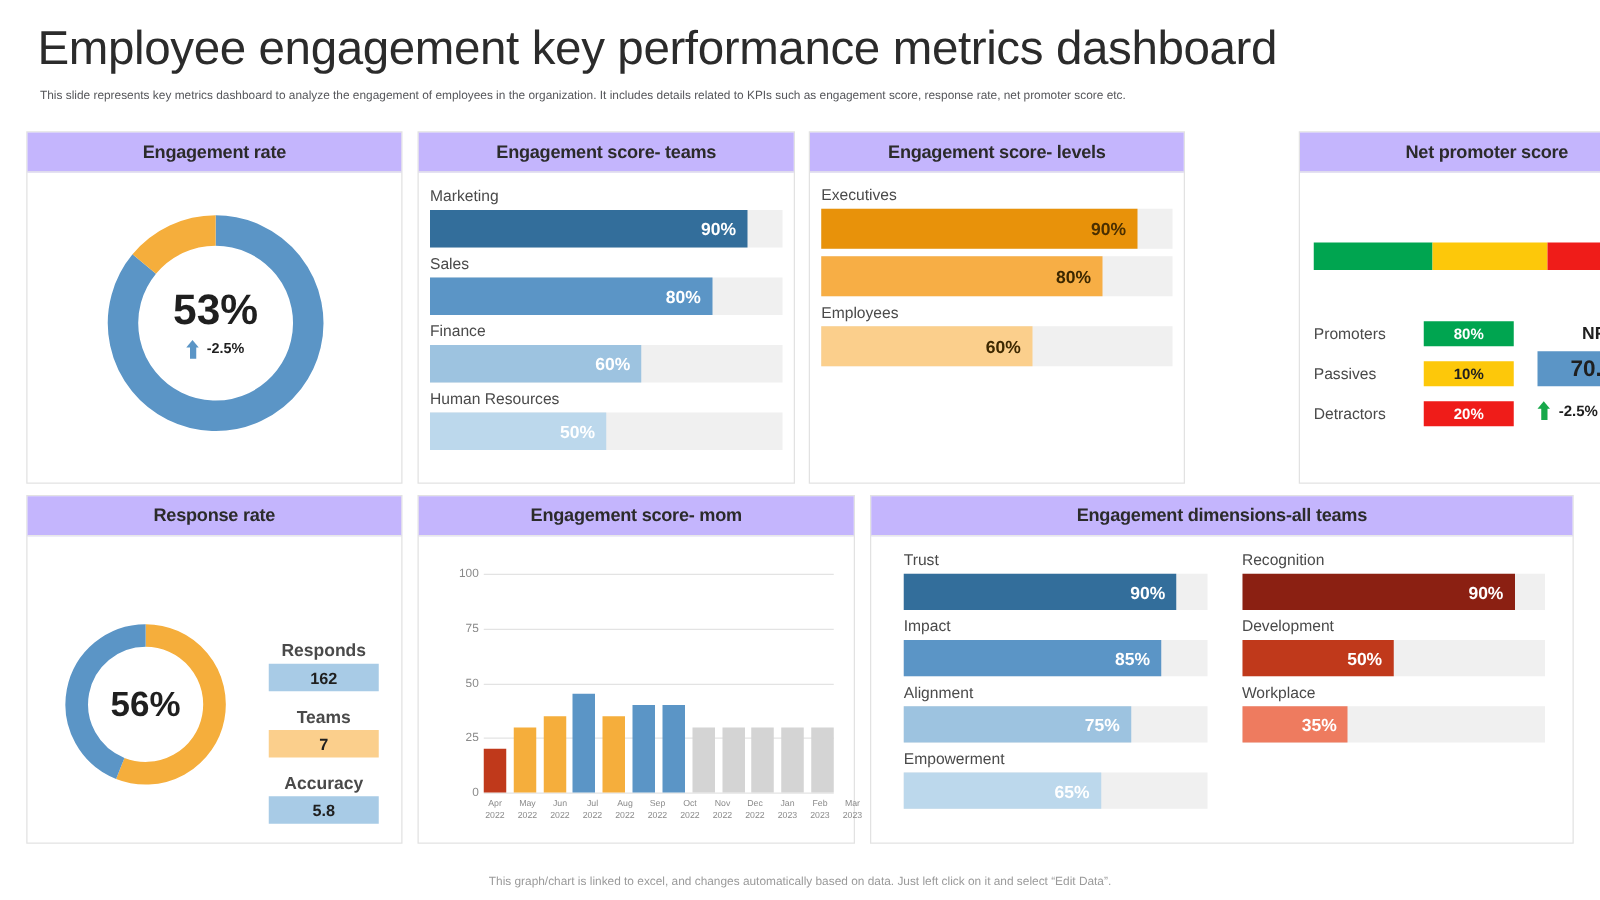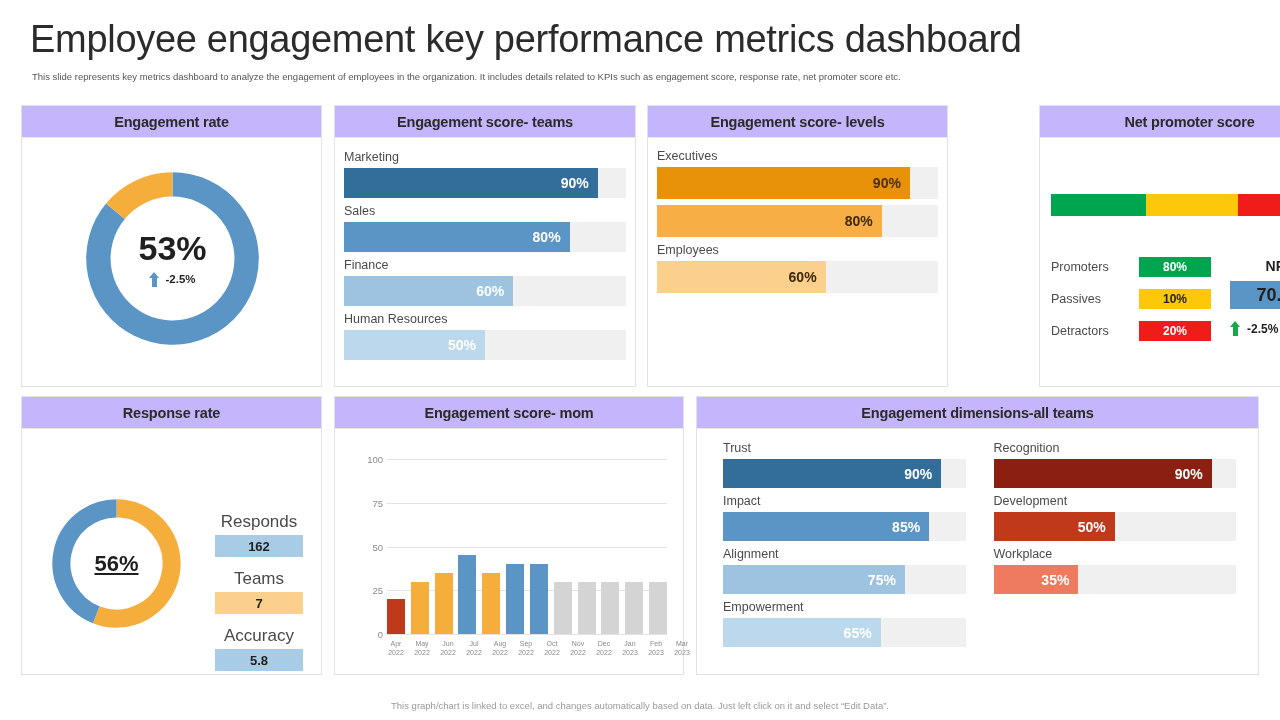--- a/index.html
+++ b/index.html
@@ -100,21 +100,21 @@
     font-size: 18px; font-weight: bold; color: #1f1f1f;
     margin-top: 7px;
   }
   .nps-delta {
     display: flex; align-items: center; gap: 6px;
     margin-top: 12px; font-size: 12px; font-weight: bold; color: #1f1f1f;
   }
 
   
   .rr-item { margin-bottom: 12px; text-align: center; }
-  .rr-name { font-size: 17px; color: #4a4a4a; margin-bottom: 3px; }
+  .rr-name { font-size: 14px; color: #4a4a4a; margin-bottom: 3px; font-weight: bold; }
   .rr-box {
     width: 88px; height: 22px; display: flex;
     align-items: center; justify-content: center;
     font-size: 13px; font-weight: bold; color: #1f1f1f;
   }
 
   
   .cc { position: relative; }
   .cc-grid { position: absolute; left: 0; top: 0; right: 0; bottom: 0; }
   .cc-gridline { position: absolute; left: 0; right: 0; height: 1px; background: #e3e3e3; }
@@ -293,21 +293,21 @@
     </div>
     <div class="panel-body" style="height:246px;">
       <div class="donut-wrap" style="position:absolute; left:22px; top:62px; width:145px; height:145px;">
         <svg viewBox="0 0 100 100" width="145" height="145">
           <g id="donut-response-slices">
               <path d="M 50 12 A 38 38 0 1 1 36.01126699798222 85.33150646375356" fill="none" stroke="#f5ae3c" stroke-width="12.5"></path>
               <path d="M 36.01126699798222 85.33150646375356 A 38 38 0 0 1 49.99999999999999 12" fill="none" stroke="#5b95c6" stroke-width="12.5"></path>
             </g>
         </svg>
         <div class="donut-center">
-          <div class="donut-big" style="font-size:22px;text-decoration:underline;">56%</div>
+          <div class="donut-big" style="font-size:28px;">56%</div>
         </div>
       </div>
       <div style="position:absolute; left:193px; top:83px;" id="rr-stats">
           <div class="rr-item">
             <div class="rr-name">Responds</div>
             <div class="rr-box" style="background: rgb(168, 203, 230);">162</div>
           </div>
           <div class="rr-item">
             <div class="rr-name">Teams</div>
             <div class="rr-box" style="background: rgb(251, 207, 140);">7</div>

